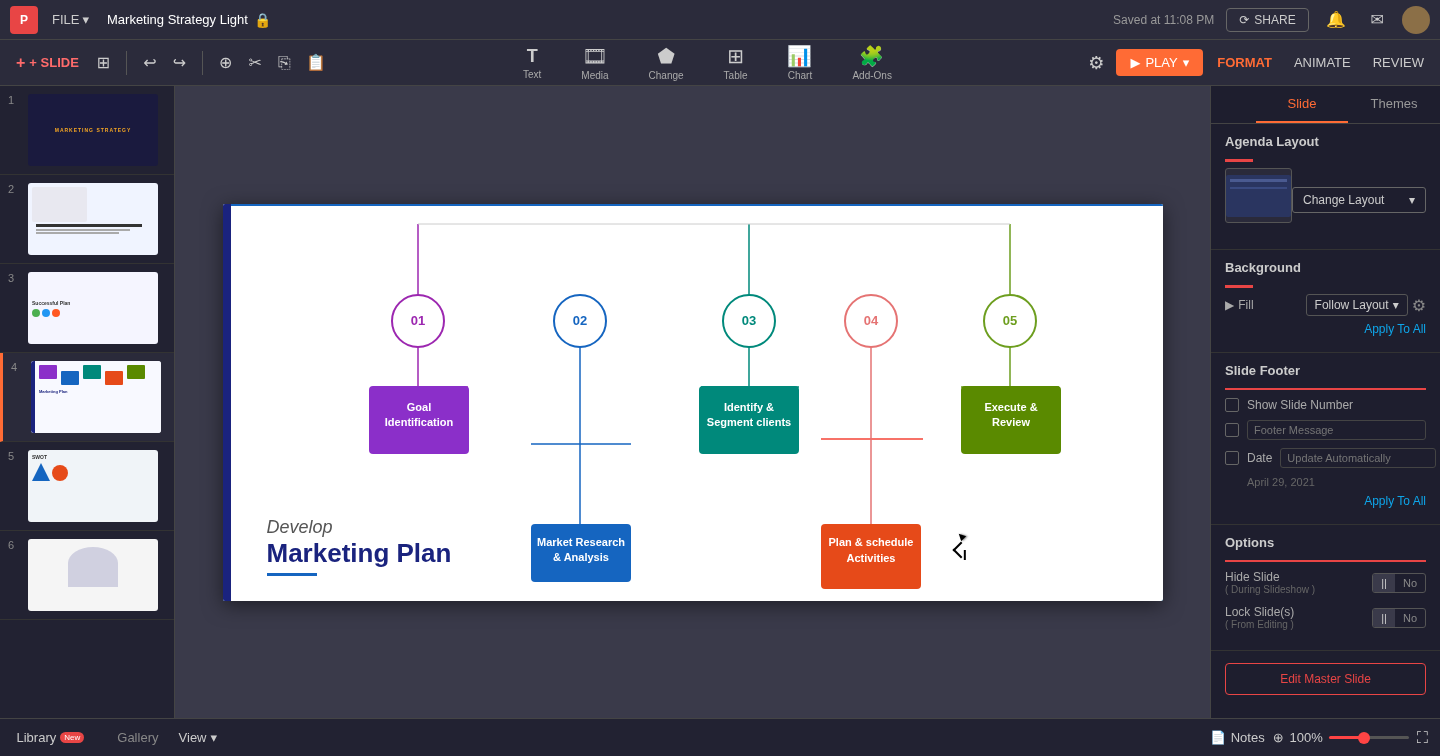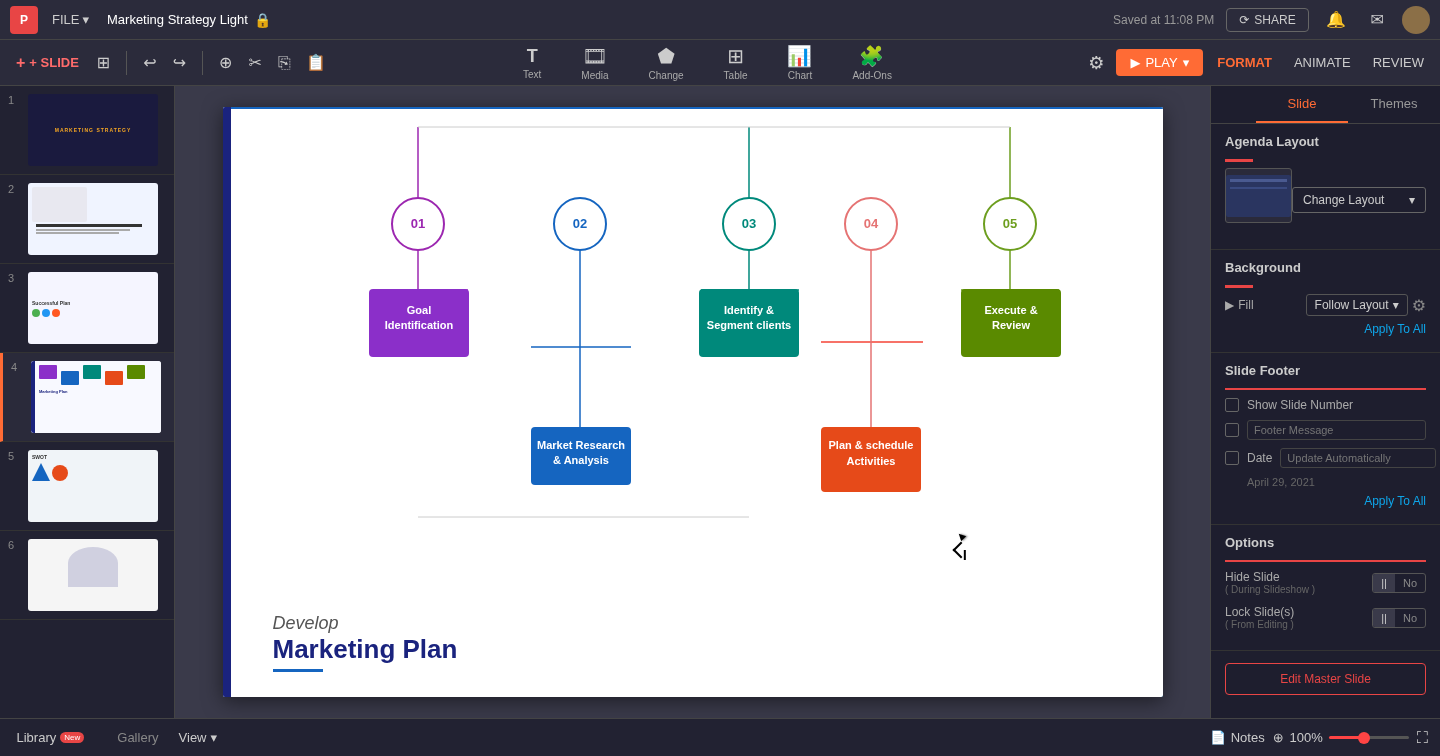--- a/index.html
+++ b/index.html
@@ -48,21 +48,21 @@
     .slide-preview { width: 130px; height: 72px; border-radius: 3px; overflow: hidden; flex-shrink: 0; }
     .preview-1 { background: #1a1a3e; display: flex; align-items: center; justify-content: center; }
     .preview-2 { background: #f0f4ff; display: flex; flex-direction: column; gap: 2px; padding: 4px; }
     .preview-3 { background: #f5f5ff; display: flex; align-items: center; justify-content: center; }
     .preview-4 { background: #f8f9ff; position: relative; }
     .preview-5 { background: #f0f4f8; }
     .preview-6 { background: #f5f5f5; }
 
     
     .canvas-area { flex: 1; background: #3a3a4a; display: flex; align-items: center; justify-content: center; padding: 20px; overflow: hidden; position: relative; }
-    .slide-canvas { width: 940px; height: 590px; background: #0369a1; border-radius: 2px; box-shadow: 0 4px 20px rgba(0,0,0,0.5); position: relative; overflow: hidden; }
+    .slide-canvas { width: 940px; height: 397px; background: #0369a1; border-radius: 2px; box-shadow: 0 4px 20px rgba(0,0,0,0.5); position: relative; overflow: hidden; }
 
     
     .right-panel { width: 230px; background: #1e1e2e; border-left: 1px solid #444; display: flex; flex-direction: column; flex-shrink: 0; overflow-y: auto; }
     .panel-tabs { display: flex; border-bottom: 1px solid #444; padding-left: 45px; }
     .panel-tab { flex: 1; text-align: center; padding: 10px 6px; font-size: 13px; cursor: pointer; }
     .panel-tab.active { color: #ff6b35; border-bottom: 2px solid #ff6b35; }
     .panel-tab.inactive { color: #999; }
     .panel-section { padding: 10px 14px; border-bottom: 1px solid #333; }
     .panel-section-title { color: #ccc; font-size: 13px; font-weight: 600; margin-bottom: 10px; }
     .layout-preview { width: 80px; height: 55px; background: #2a2a3a; border: 1px solid #555; border-radius: 3px; margin-bottom: 8px; display: flex; align-items: center; justify-content: center; }
@@ -356,21 +356,21 @@
           <text x="608" y="348" text-anchor="middle" fill="white" font-size="11" font-weight="600">Activities</text>
 
           <circle cx="747" cy="107" r="26" fill="white" stroke="#6d9e1f" stroke-width="2"></circle>
           <text x="747" y="111" text-anchor="middle" fill="#6d9e1f" font-size="13" font-weight="600">05</text>
 
           <rect x="698" y="172" width="100" height="68" rx="4" fill="#5a8a00"></rect>
           <text x="748" y="197" text-anchor="middle" fill="white" font-size="11" font-weight="600">Execute &amp;</text>
           <text x="748" y="212" text-anchor="middle" fill="white" font-size="11" font-weight="600">Review</text>
         </svg>
 
-        <div class="text-area-bottom" style="position:absolute;left:50px;bottom:25px;">
+        <div class="text-area-bottom" style="position:absolute;left:44px;bottom:25px;">
           <div class="develop-text" style="color:#555;font-size:18px;font-style:italic;">Develop</div>
           <div class="marketing-plan-text" style="color:#1a237e;font-size:26px;font-weight:900;">Marketing Plan</div>
           <div class="blue-underline"></div>
         </div>
 
       </div>
     </div>
 
     <div class="cursor" style="left:780px;top:440px;">
       <div style="width:12px;height:12px;border-top:2px solid black;border-left:2px solid black;transform:rotate(-45deg);position:relative;">

